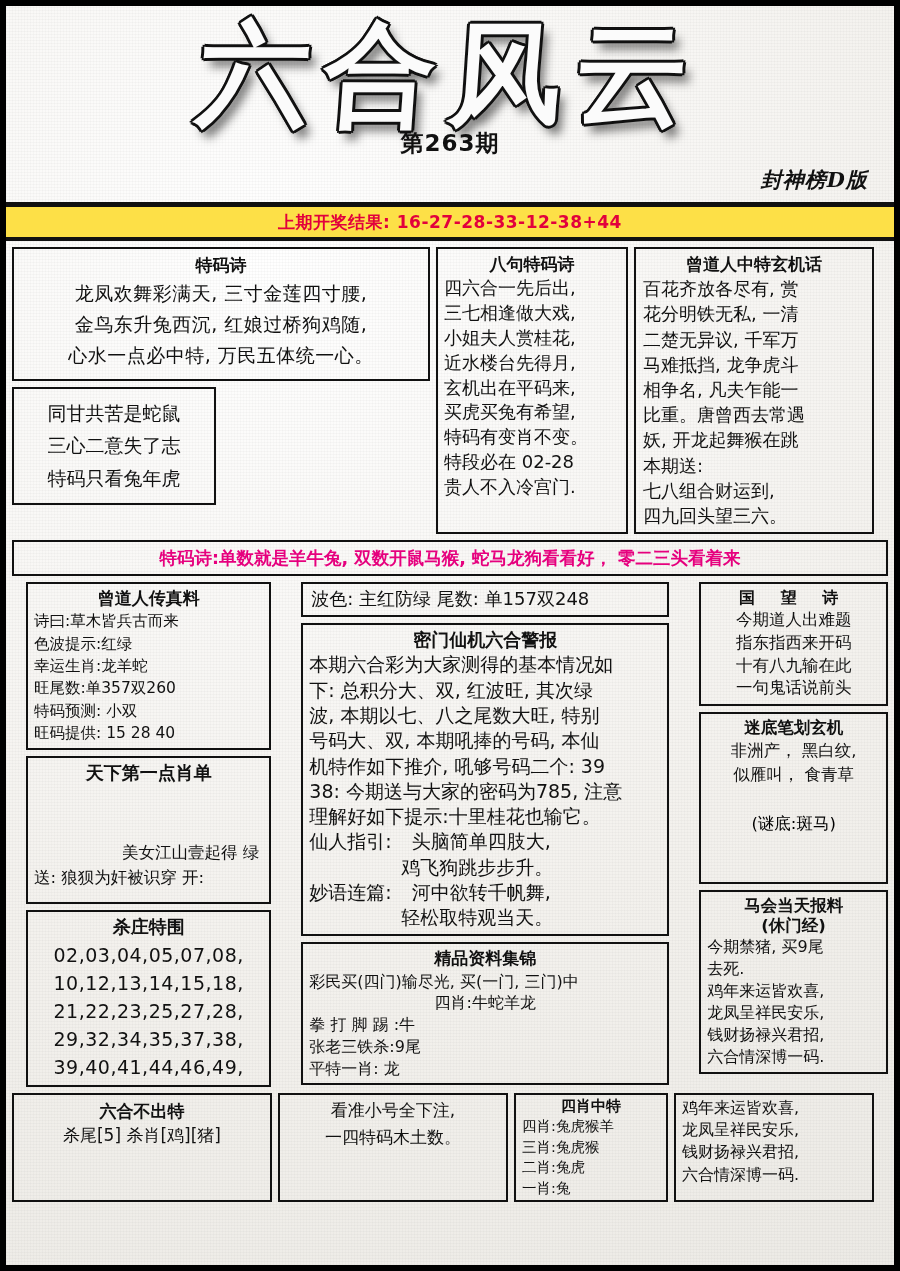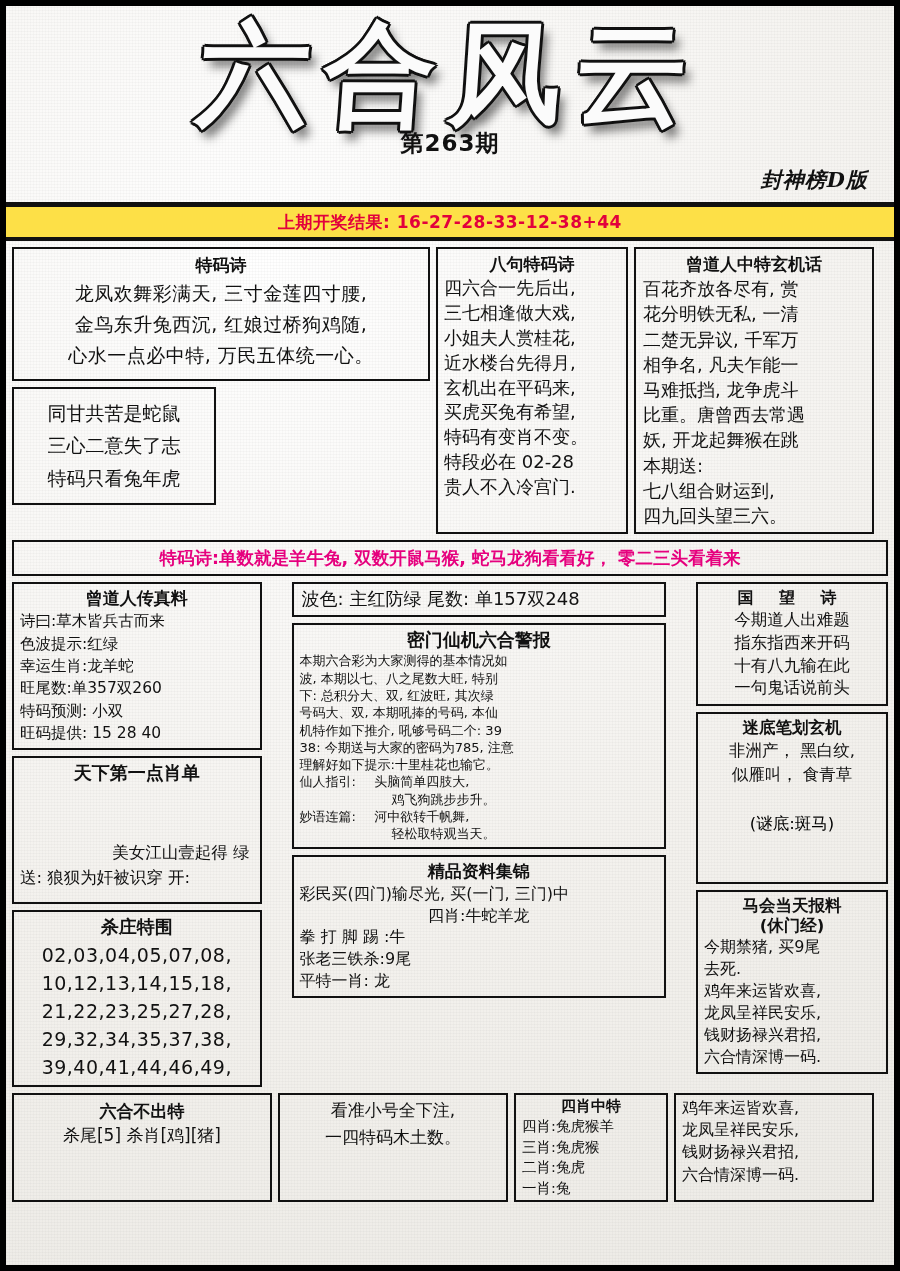--- a/index.html
+++ b/index.html
@@ -89,38 +89,38 @@
 
   
   .pinkwrap{padding:6px 6px 0 6px;}
   .pink{
     border:2px solid #111;padding:4px 2px;text-align:center;
     color:#e6007e;font-size:17.5px;font-weight:700;letter-spacing:0px;
     white-space:nowrap;
   }
 
   
-  .grid{padding:6px 6px 0 6px;display:flex;gap:24px;}
+  .grid{padding:6px 6px 0 20px;display:flex;gap:24px;}
   .colL{width:260px;}
   .colM{width:390px;margin-left:6px;}
   .colR{width:200px;margin-left:6px;}
 
   .cell{border:2px solid #111;box-sizing:border-box;margin-bottom:6px;padding:4px 6px;}
 
   .zdr .hdr{font-size:17px;margin-bottom:1px;}
   .zdr .ln{font-size:15.5px;line-height:1.44;}
 
   .tx .hdr{font-size:18px;}
   .tx .ln{font-size:16.5px;line-height:1.5;}
 
   .sz .hdr{font-size:18px;margin-bottom:2px;}
   .sz .ln{font-size:19px;line-height:1.48;letter-spacing:.5px;text-align:center;}
 
   .mm .hdr{font-size:18px;margin-bottom:1px;}
-  .mm .ln{font-size:13px;line-height:1.33;}
+  .mm .ln{font-size:19px;line-height:1.33;}
   .mm .ind{padding-left:92px;}
 
   .jp .hdr{font-size:17px;margin-bottom:1px;}
   .jp .ln{font-size:16px;line-height:1.36;}
   .jp .ctr{text-align:center;}
 
   .gw .hdr{font-size:16px;letter-spacing:10px;margin-bottom:1px;}
   .gw .ln{font-size:16.5px;line-height:1.38;text-align:center;}
 
   .md .hdr{font-size:16.5px;margin-bottom:0px;}
@@ -190,22 +190,22 @@
         <div class="ln">特码有变肖不变。</div>
         <div class="ln">特段必在 02-28</div>
         <div class="ln">贵人不入冷宫门.</div>
       </div>
 
       <div class="bx b1c poemC">
         <div class="hdr">曾道人中特玄机话</div>
         <div class="ln">百花齐放各尽有, 赏</div>
         <div class="ln">花分明铁无私, 一清</div>
         <div class="ln">二楚无异议, 千军万</div>
+        <div class="ln">马难抵挡, 龙争虎斗</div>
         <div class="ln">相争名, 凡夫乍能一</div>
-        <div class="ln">马难抵挡, 龙争虎斗</div>
         <div class="ln">比重。唐曾西去常遇</div>
         <div class="ln">妖, 开龙起舞猴在跳</div>
         <div class="ln">本期送:</div>
         <div class="ln">七八组合财运到,</div>
         <div class="ln">四九回头望三六。</div>
       </div>
     </div>
 
     <div class="pinkwrap">
       <div class="pink">特码诗:单数就是羊牛兔, 双数开鼠马猴, 蛇马龙狗看看好， 零二三头看着来</div>
@@ -241,22 +241,22 @@
       </div>
 
       <div class="colM">
         <div class="cell" style="padding:3px 8px;">
           <div class="ln" style="font-size:18px;">波色:  主红防绿 尾数:   单157双248</div>
         </div>
 
         <div class="cell mm">
           <div class="hdr">密门仙机六合警报</div>
           <div class="ln">本期六合彩为大家测得的基本情况如</div>
+          <div class="ln">下: 总积分大、双, 红波旺, 其次绿</div>
           <div class="ln">波, 本期以七、八之尾数大旺, 特别</div>
-          <div class="ln">下: 总积分大、双, 红波旺, 其次绿</div>
           <div class="ln">号码大、双, 本期吼捧的号码, 本仙</div>
           <div class="ln">机特作如下推介, 吼够号码二个: 39</div>
           <div class="ln">38: 今期送与大家的密码为785, 注意</div>
           <div class="ln">理解好如下提示:十里桂花也输它。</div>
           <div class="ln">
             <span>仙人指引:</span>
             <span style="padding-left:14px;">头脑简单四肢大,</span>
           </div>
           <div class="ln ind">鸡飞狗跳步步升。</div>
           <div class="ln">

